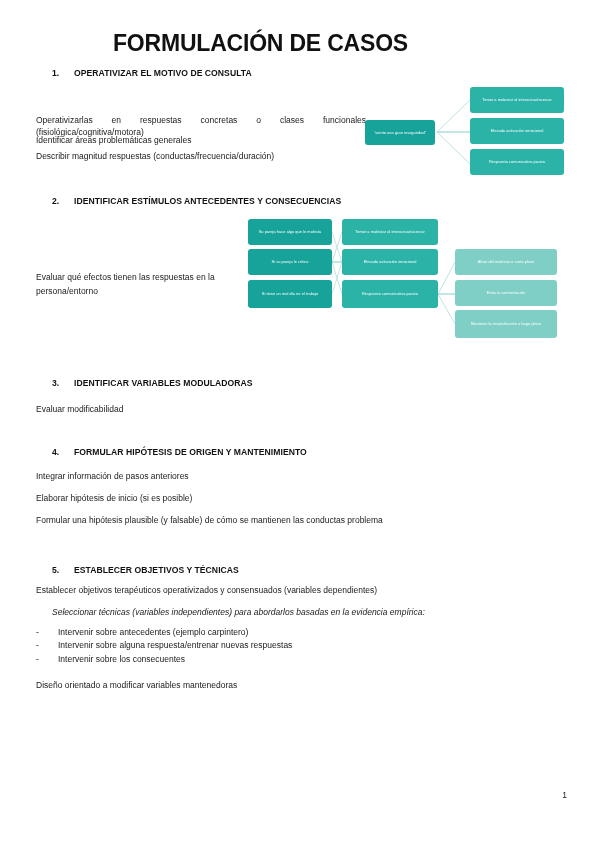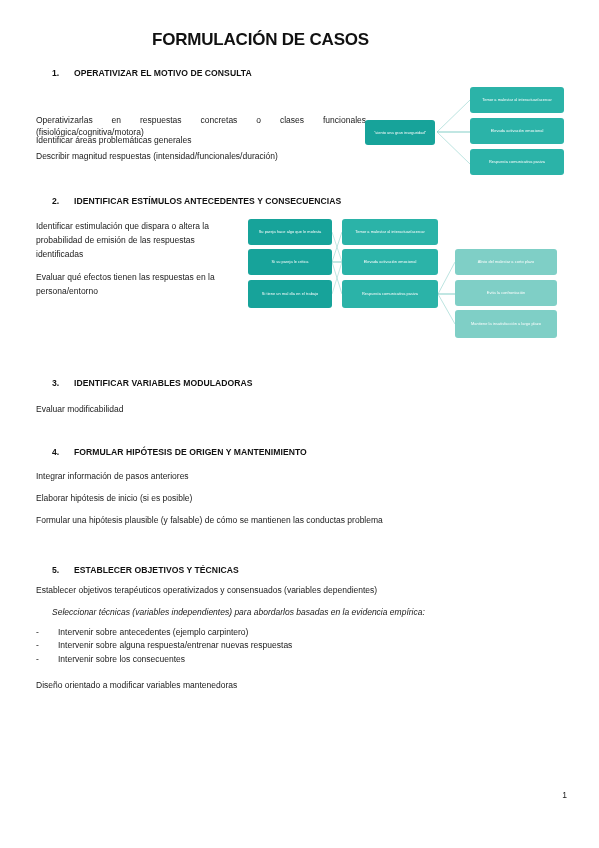--- a/index.html
+++ b/index.html
@@ -22,21 +22,21 @@
     background: #ffffff;
   }
 
   
   .doc-title {
     position: absolute;
     top: 30px;
     left: 0;
     width: 521px;
     text-align: center;
-    font-size: 17px;
+    font-size: 23px;
     font-weight: bold;
     letter-spacing: -0.2px;
     color: #111;
   }
 
   
   .section-heading {
     position: absolute;
     font-size: 8.6px;
     font-weight: bold;
@@ -118,39 +118,38 @@
 <div class="page">
 
   <div class="doc-title">FORMULACIÓN DE CASOS</div>
 
   <div class="section-heading" style="top:68px; left:52px;">
     <span class="num">1.</span><span>OPERATIVIZAR EL MOTIVO DE CONSULTA</span>
   </div>
 
   <div class="para" style="top:92px; left:36px; width:330px;margin-top:42px;">Identificar áreas problemáticas generales</div>
   <div class="para justify" style="top:114px; left:36px; width:330px;">Operativizarlas en respuestas concretas o clases funcionales (fisiológica/cognitiva/motora)</div>
-  <div class="para" style="top:150px; left:36px; width:330px;">Describir magnitud respuestas (intensidad/funcionales/duración)</div>
+  <div class="para" style="top:150px; left:36px; width:330px;">Describir magnitud respuestas (conductas/frecuencia/duración)</div>
 
   <div class="diagram" style="top:86px; left:365px; width:205px; height:92px;">
     <svg width="205" height="92" viewBox="0 0 205 92">
       <line x1="72" y1="46" x2="105" y2="14" stroke="#9fd8d2" stroke-width="0.7"></line>
       <line x1="72" y1="46" x2="105" y2="46" stroke="#4fb9b0" stroke-width="0.7"></line>
       <line x1="72" y1="46" x2="105" y2="78" stroke="#9fd8d2" stroke-width="0.7"></line>
     </svg>
     <div class="node node-dark" style="top:34px; left:0px; width:70px; height:25px;">"siento una gran inseguridad"</div>
     <div class="node node-mid" style="top:1px; left:105px; width:94px; height:26px;">Temor a malestar al interactuar/acercar</div>
     <div class="node node-mid" style="top:32px; left:105px; width:94px; height:26px;">Elevada activación emocional</div>
     <div class="node node-mid" style="top:63px; left:105px; width:94px; height:26px;">Respuesta comunicativa pasiva</div>
   </div>
 
   <div class="section-heading" style="top:196px; left:52px;">
     <span class="num">2.</span><span>IDENTIFICAR ESTÍMULOS ANTECEDENTES Y CONSECUENCIAS</span>
   </div>
 
-  <div class="para" style="top:219px; left:36px; width:205px; line-height:14px;">Identificar estimulación que dispara o altera la probabilidad de emisión de las respuestas identificadas</div>
   <div class="para" style="top:270px; left:36px; width:205px; line-height:14px;">Evaluar qué efectos tienen las respuestas en la persona/entorno</div>
 
   <div class="diagram" style="top:218px; left:248px; width:315px; height:120px;">
     <svg width="315" height="120" viewBox="0 0 315 120">
 
       <line x1="84" y1="44" x2="94" y2="14" stroke="#9fd8d2" stroke-width="0.7"></line>
       <line x1="84" y1="44" x2="94" y2="44" stroke="#4fb9b0" stroke-width="0.7"></line>
       <line x1="84" y1="44" x2="94" y2="76" stroke="#9fd8d2" stroke-width="0.7"></line>
       <line x1="84" y1="14" x2="94" y2="44" stroke="#9fd8d2" stroke-width="0.6"></line>
       <line x1="84" y1="76" x2="94" y2="44" stroke="#9fd8d2" stroke-width="0.6"></line>

